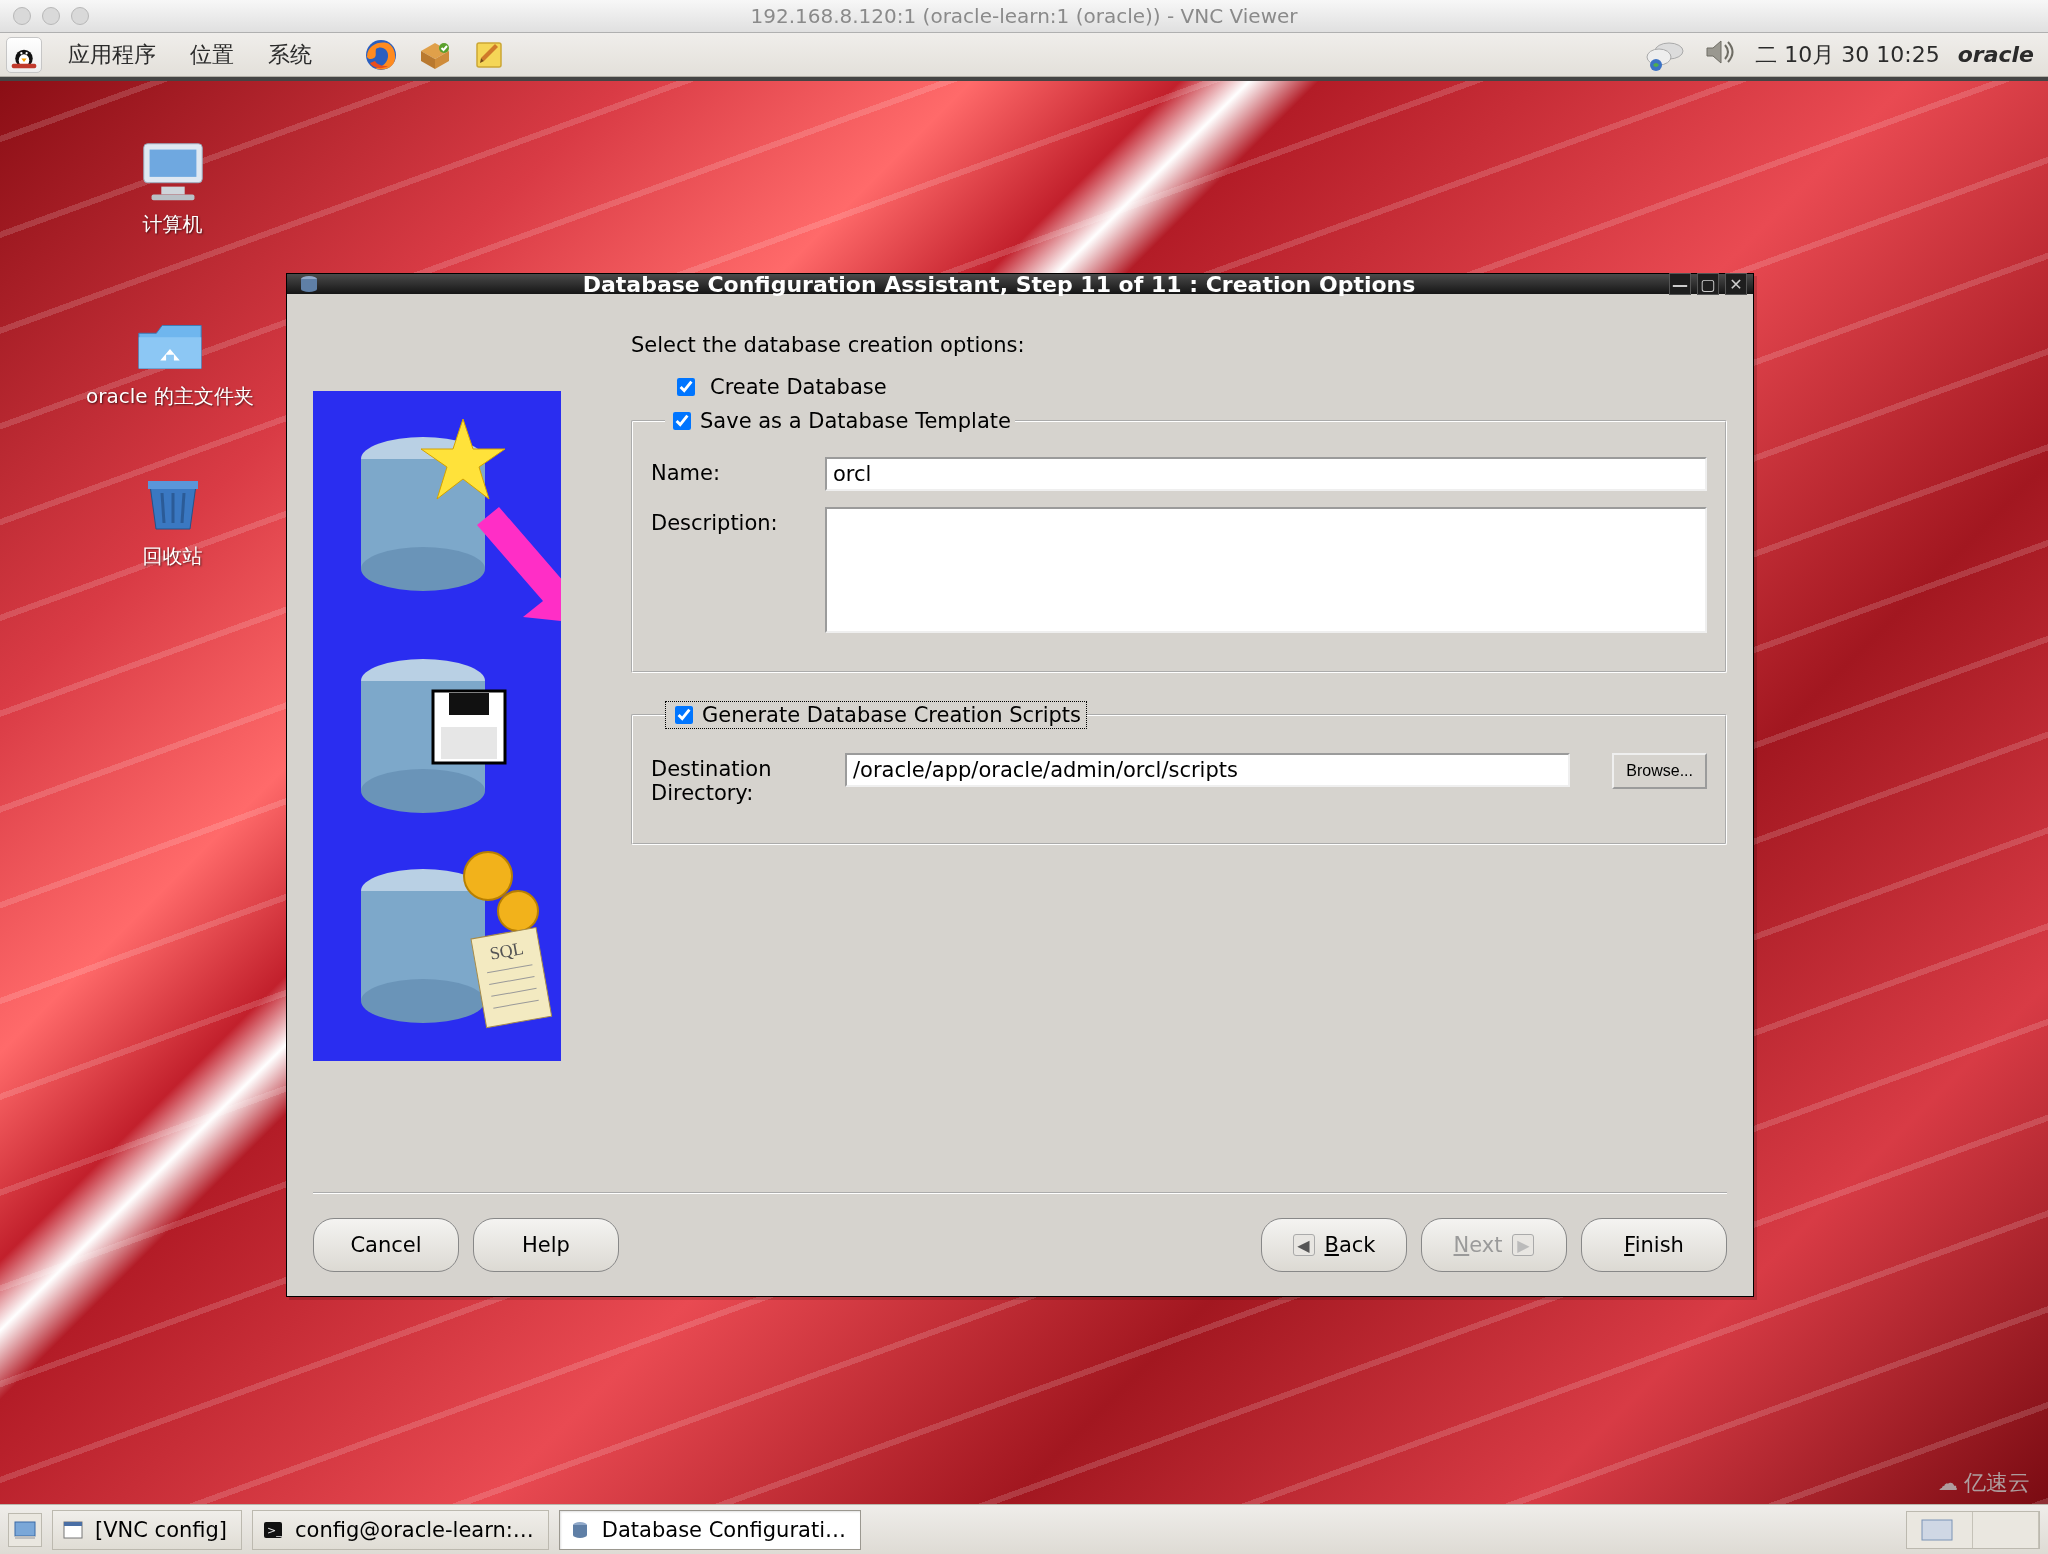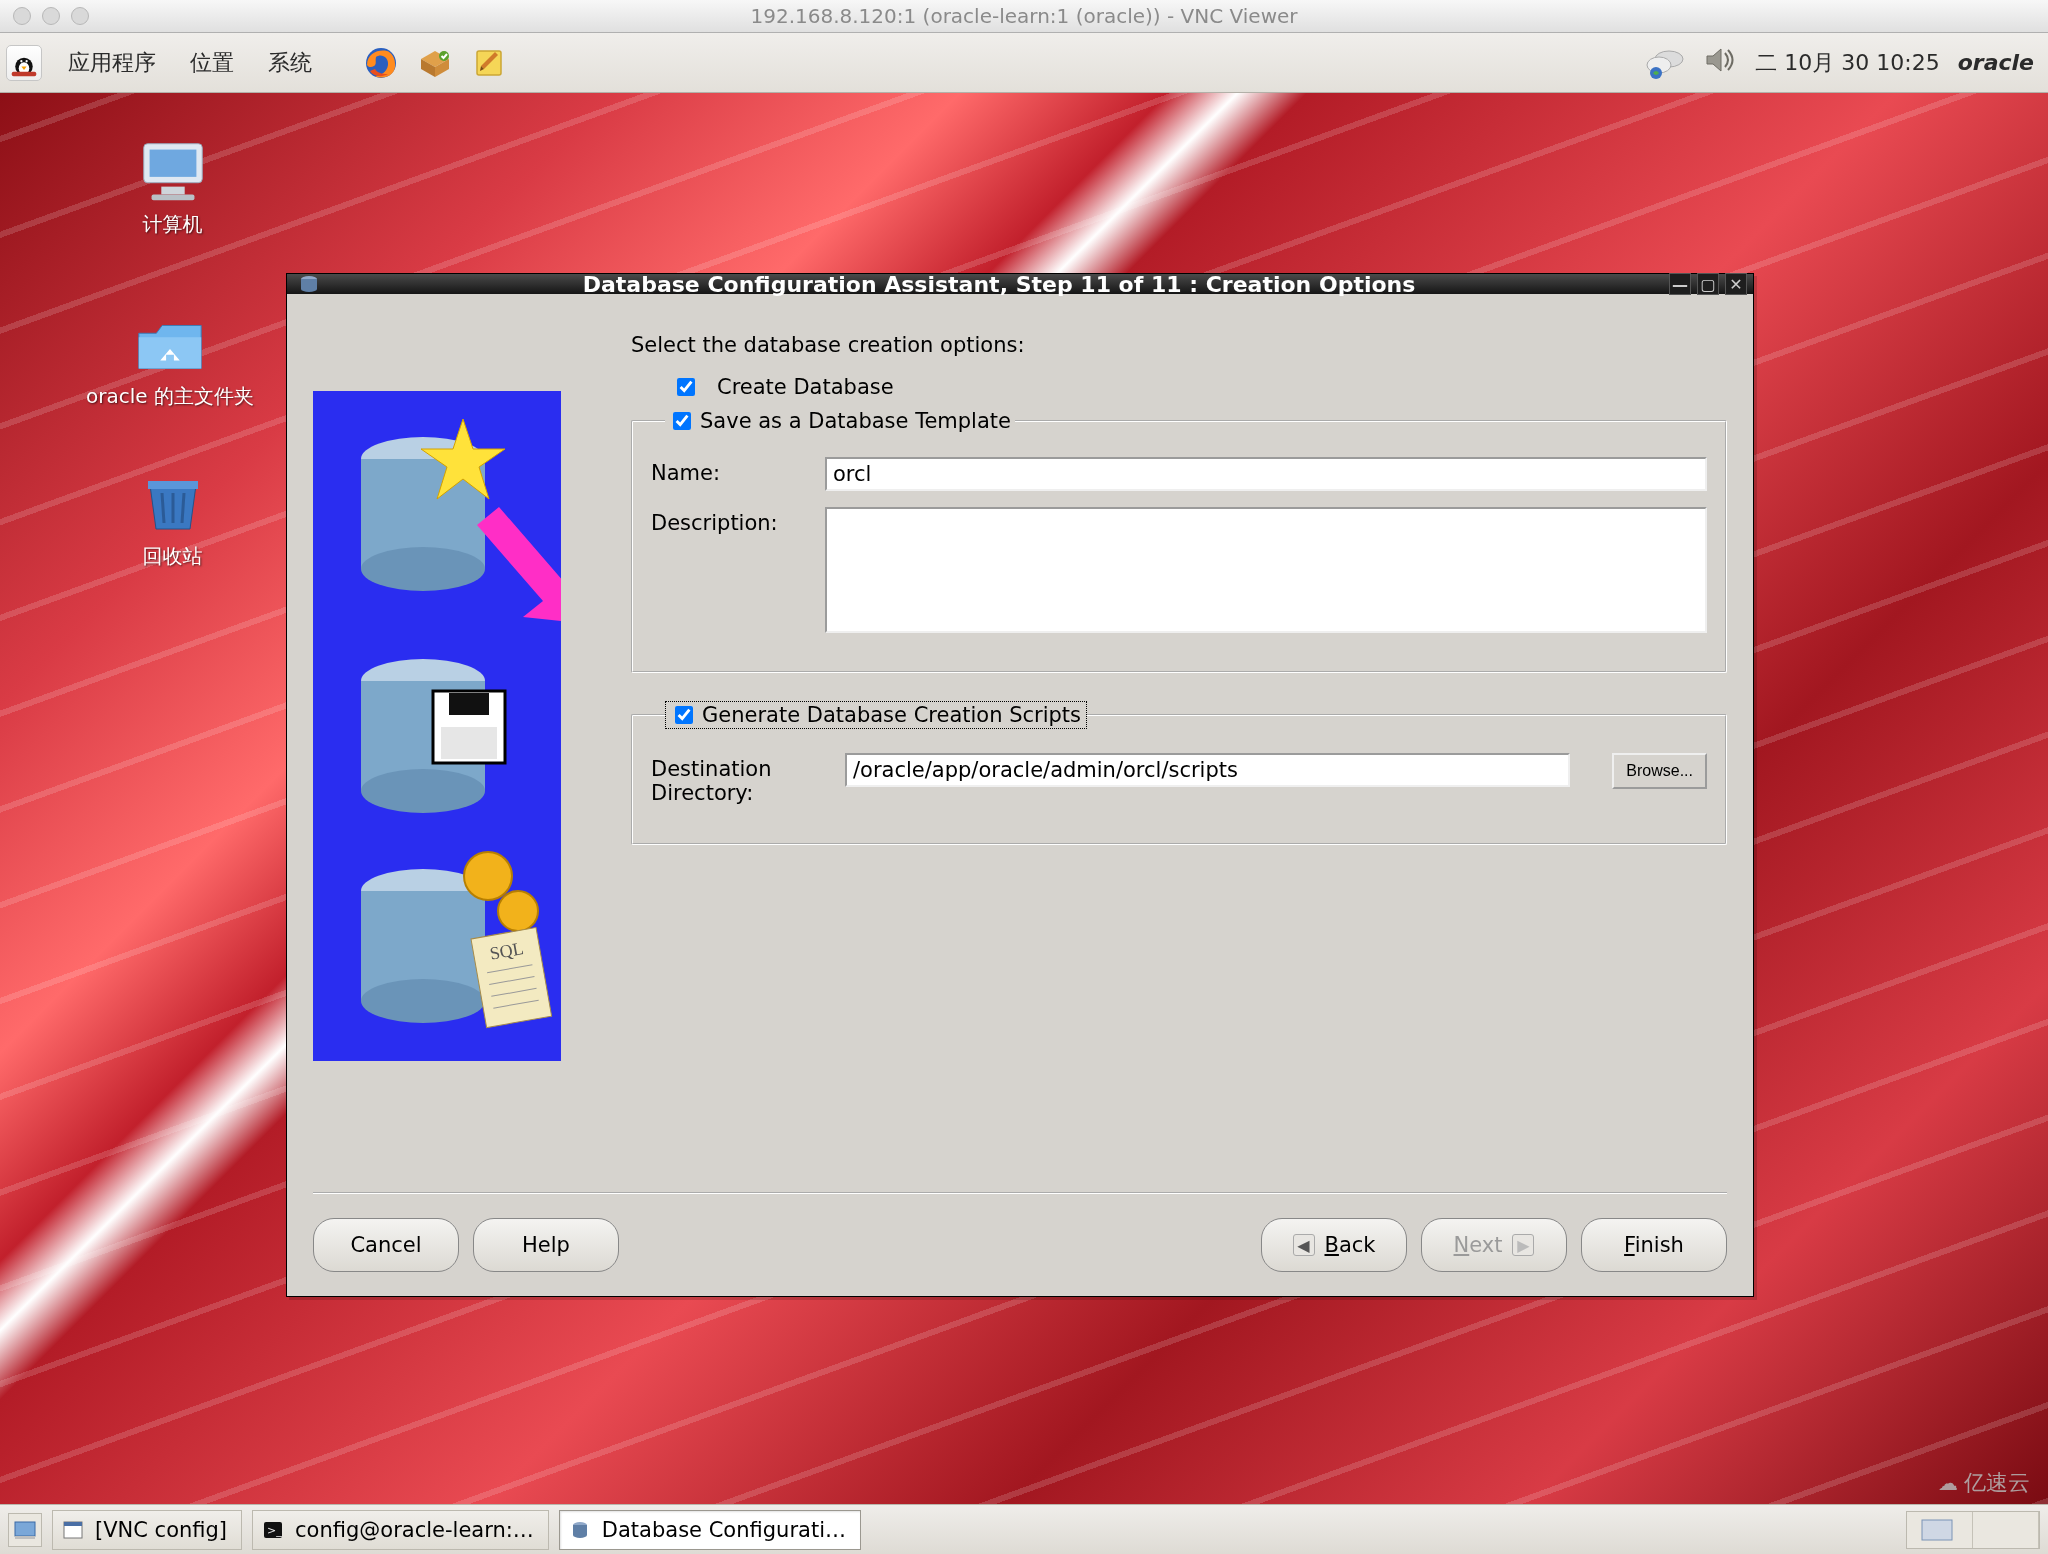--- a/index.html
+++ b/index.html
@@ -5,21 +5,21 @@
   html,body{margin:0;padding:0;width:2048px;height:1554px;overflow:hidden;font-family:"Lucida Grande","DejaVu Sans",Arial,sans-serif;background:#fff;}
   *{box-sizing:border-box;}
   
   .mac-titlebar{height:33px;background:linear-gradient(#f7f7f7,#e0e0e0);border-bottom:1px solid #b0b0b0;display:flex;align-items:center;position:relative;}
   .mac-lights{display:flex;gap:11px;margin-left:13px;}
   .mac-dot{width:18px;height:18px;border-radius:50%;background:#d9d9d9;border:1px solid #b8b8b8;}
   .mac-title{position:absolute;left:0;right:0;text-align:center;font-size:20px;color:#8a8a8a;}
   
   .vnc{width:2048px;height:calc(1554px - 33px);position:relative;background:#444;}
   
-  .gnome-panel{position:absolute;top:0;left:0;right:0;height:60px;background:linear-gradient(#f0eeeb,#e3e0da);border-bottom:1px solid #b3b0a8;display:flex;align-items:center;font-size:22px;color:#2b2b2b;z-index:10;}
+  .gnome-panel{position:absolute;top:0;left:0;right:0;height:44px;background:linear-gradient(#f0eeeb,#e3e0da);border-bottom:1px solid #b3b0a8;display:flex;align-items:center;font-size:22px;color:#2b2b2b;z-index:10;}
   .gnome-panel .panel-left{display:flex;align-items:center;gap:18px;margin-left:6px;}
   .gnome-panel .penguin{width:36px;height:36px;border-radius:5px;background:linear-gradient(#fff,#eee);border:1px solid #c6c6c6;display:flex;align-items:center;justify-content:center;}
   .gnome-panel .menu-item{padding:3px 8px;}
   .gnome-panel .quick-icons{display:flex;gap:16px;margin-left:24px;}
   .gnome-panel .qicon{width:38px;height:38px;display:flex;align-items:center;justify-content:center;}
   .gnome-panel .panel-right{margin-left:auto;display:flex;align-items:center;gap:18px;margin-right:14px;}
   .gnome-panel .netstatus{width:40px;height:36px;}
   .gnome-panel .clock{font-size:22px;}
   .gnome-panel .user{font-weight:bold;font-style:italic;}
   
@@ -38,21 +38,21 @@
   .dbca-titleicon{width:28px;height:28px;margin:0 6px 0 8px;display:flex;align-items:center;justify-content:center;}
   .dbca-titletext{flex:1;text-align:center;}
   .dbca-winbtns{display:flex;gap:6px;margin-right:6px;}
   .winbtn{width:22px;height:22px;border:1px solid #555;background:#1e1e1e;color:#ccc;display:flex;align-items:center;justify-content:center;font-size:16px;}
   
   .dbca-body{position:absolute;top:33px;left:0;right:0;bottom:0;display:flex;padding:26px 26px 18px 26px;gap:70px;}
   .dbca-left{width:248px;flex:none;display:flex;align-items:flex-start;padding-top:58px;}
   .sidebar-img{width:248px;height:670px;background:#2a2df0;position:relative;overflow:hidden;}
   .dbca-right{flex:1;display:flex;flex-direction:column;font-size:21px;color:#000;}
   .instr{margin-bottom:18px;}
-  .cb-line{margin-left:42px;display:flex;align-items:center;gap:19px;margin-bottom:10px;}
+  .cb-line{margin-left:42px;display:flex;align-items:center;gap:12px;margin-bottom:10px;}
   fieldset.group{border:2px groove #fff;border-radius:2px;margin:0 0 28px 0;padding:24px 18px 22px 18px;position:relative;}
   fieldset.group legend{padding:0 4px;margin-left:14px;}
   fieldset.group legend.cb{display:flex;align-items:center;gap:6px;}
   legend.cb.dotted{outline:1px dotted #000;outline-offset:-1px;padding:2px 6px;}
   .row{display:flex;align-items:flex-start;gap:24px;margin-bottom:16px;}
   .row .lbl{width:150px;padding-top:4px;}
   .txt{flex:1;border:2px inset #efefef;background:#fff;height:34px;padding:2px 6px;font-size:21px;font-family:inherit;}
   textarea.txt{height:126px;resize:none;}
   .row2 .lbl{width:170px;}
   .btn-small{background:#d6d3ce;border:2px outset #efefef;padding:6px 12px;font-size:16px;margin-left:18px;height:36px;}

